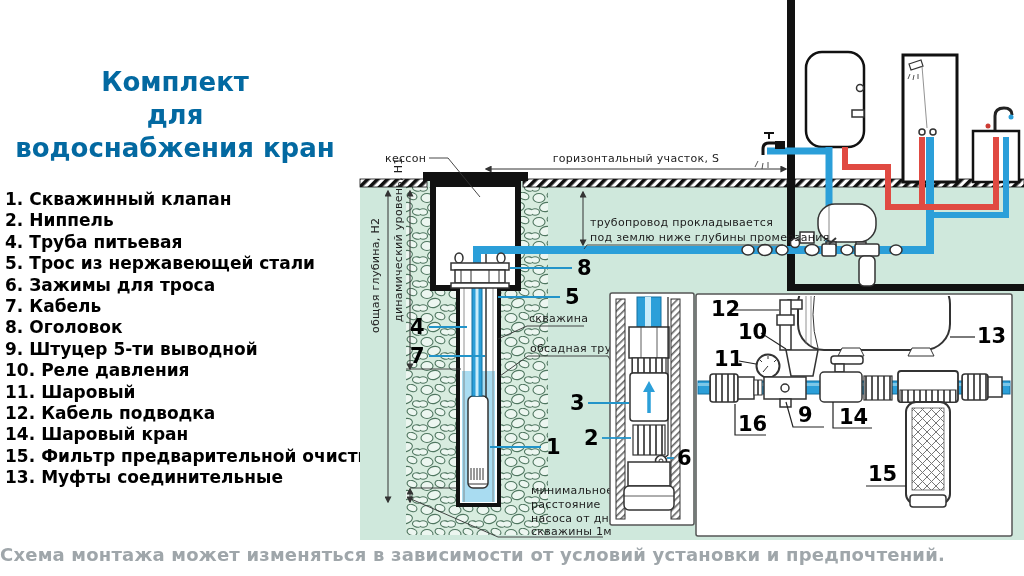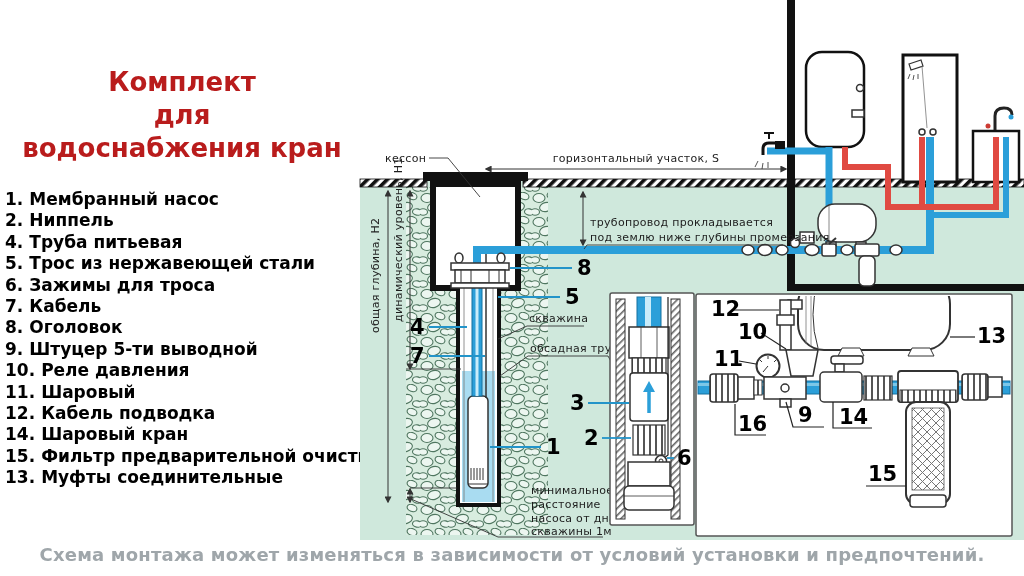--- a/index.html
+++ b/index.html
@@ -1,25 +1,25 @@
 <!DOCTYPE html>
 <html><head>
 <meta charset="utf-8">
 <style>
   html,body{margin:0;padding:0}
   body{width:1024px;height:576px;background:#fff;position:relative;overflow:hidden;
        font-family:"DejaVu Sans",sans-serif}
   .stage{position:absolute;left:0;top:0;width:1024px;height:576px}
-  #title{position:absolute;left:8px;top:66px;width:348px;text-align:center;
-         font-size:26px;font-weight:bold;line-height:33px;color:#b91c1c}
+  #title{position:absolute;left:1px;top:66px;width:348px;text-align:center;
+         font-size:26px;font-weight:bold;line-height:33px;color:#0369a1}
   #legend{position:absolute;left:5px;top:189px;width:372px;
           font-size:17px;font-weight:bold;line-height:21.4px;color:#000}
   .lg-row{white-space:nowrap}
   .lg-num{margin-right:6px}
-  #caption{position:absolute;left:0;top:544px;width:1024px;text-align:center;
+  #caption{position:absolute;left:0;top:544px;width:1024px;
            font-size:18px;font-weight:bold;color:#9fa6aa;letter-spacing:.2px}
   svg{position:absolute;left:0;top:0}
   svg text{font-family:"DejaVu Sans",sans-serif}
   .lbl{font-size:11px;fill:#1d1d1d;letter-spacing:.3px}
   .num{font-size:21px;font-weight:bold;fill:#000}
   .dim{stroke:#333;stroke-width:1;fill:none}
   .thin{stroke:#333;stroke-width:.9;fill:none}
   .ldrB{stroke:#2394c9;stroke-width:1.8;fill:none}
   .ldrK{stroke:#222;stroke-width:1.2;fill:none}
   .outl{fill:#fff;stroke:#333;stroke-width:1.5}
@@ -29,21 +29,21 @@
 
 <div class="stage">
 
   <div id="title">
     <div>Комплект</div>
     <div>для</div>
     <div>водоснабжения кран</div>
   </div>
 
   <div id="legend">
-    <div class="lg-row"><span class="lg-num">1.</span><span>Мембранный насос</span></div>
+    <div class="lg-row"><span class="lg-num">1.</span><span>Скважинный клапан</span></div>
     <div class="lg-row"><span class="lg-num">2.</span><span>Ниппель</span></div>
     <div class="lg-row"><span class="lg-num">4.</span><span>Труба питьевая</span></div>
     <div class="lg-row"><span class="lg-num">5.</span><span>Трос из нержавеющей стали</span></div>
     <div class="lg-row"><span class="lg-num">6.</span><span>Зажимы для троса</span></div>
     <div class="lg-row"><span class="lg-num">7.</span><span>Кабель</span></div>
     <div class="lg-row"><span class="lg-num">8.</span><span>Оголовок</span></div>
     <div class="lg-row"><span class="lg-num">9.</span><span>Штуцер 5-ти выводной</span></div>
     <div class="lg-row"><span class="lg-num">10.</span><span>Реле давления</span></div>
     <div class="lg-row"><span class="lg-num">11.</span><span>Шаровый</span></div>
     <div class="lg-row"><span class="lg-num">12.</span><span>Кабель подводка</span></div>

